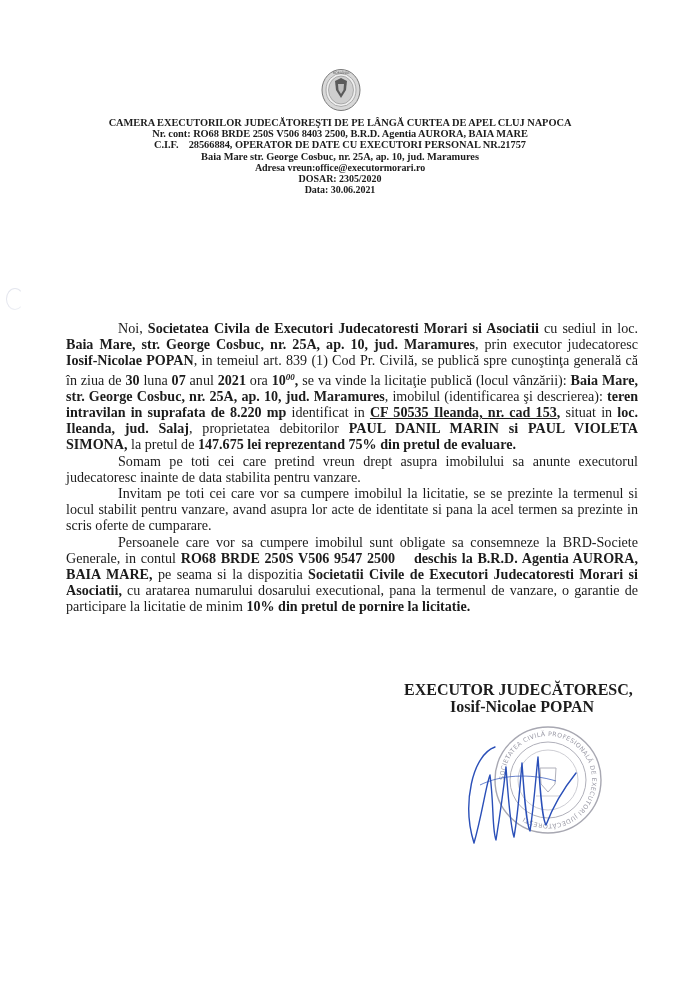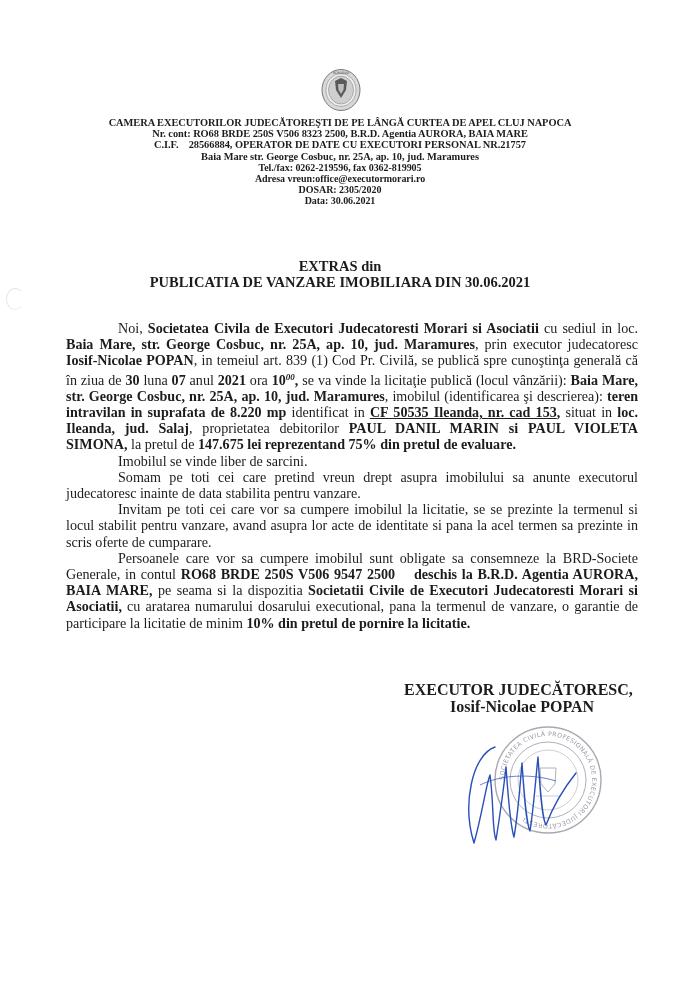--- a/index.html
+++ b/index.html
@@ -38,37 +38,31 @@
     <ellipse cx="20" cy="22" rx="19" ry="20.5" fill="#d8d8d8" stroke="#7a7a7a" stroke-width="1"></ellipse>
     <ellipse cx="20" cy="22" rx="15" ry="16.5" fill="#efefef" stroke="#9a9a9a" stroke-width="0.8"></ellipse>
     <ellipse cx="20" cy="22" rx="12.5" ry="14" fill="#cfcfcf" stroke="#8a8a8a" stroke-width="0.6"></ellipse>
     <path d="M14 13 L20 10 L26 13 L25 22 L20 30 L15 22 Z" fill="#5a5a5a"></path>
     <path d="M17 16 L23 16 L22.5 22 L20 26 L17.5 22 Z" fill="#bdbdbd"></path>
     <text x="20" y="5.5" font-size="3.5" text-anchor="middle" fill="#555" font-family="DejaVu Sans, sans-serif">ROMÂNIA</text>
   </svg>
 
   <div class="header">
     <div class="line">CAMERA EXECUTORILOR JUDECĂTOREŞTI DE PE LÂNGĂ CURTEA DE APEL CLUJ NAPOCA</div>
-    <div class="line">Nr. cont: RO68 BRDE 250S V506 8323 2500, B.R.D. Agentia AURORA, BAIA MARE</div>
+    <div class="line">Nr. cont: RO68 BRDE 250S V506 8403 2500, B.R.D. Agentia AURORA, BAIA MARE</div>
     <div class="line" style="white-space:pre;">C.I.F.    28566884, OPERATOR DE DATE CU EXECUTORI PERSONAL NR.21757</div>
     <div class="line">Baia Mare str. George Cosbuc, nr. 25A, ap. 10, jud. Maramures</div>
-    <div class="line small">Tel./fax: 0262-219596, fax 0362-819905</div>
     <div class="line small">Adresa vreun:office@executormorari.ro</div>
     <div class="line small">DOSAR: 2305/2020</div>
     <div class="line small">Data: 30.06.2021</div>
   </div>
 
-  <div class="title">
-    <div>EXTRAS din</div>
-    <div>PUBLICATIA DE VANZARE IMOBILIARA DIN 30.06.2021</div>
-  </div>
 
   <div class="body-text">
     <p><span>Noi, </span><b>Societatea Civila de Executori Judecatoresti Morari si Asociatii</b><span> cu sediul in loc. </span><b>Baia Mare, str. George Cosbuc, nr. 25A, ap. 10, jud. Maramures</b><span>, prin executor judecatoresc </span><b>Iosif-Nicolae POPAN</b><span>, in temeiul art. 839 (1) Cod Pr. Civilă, se publică spre cunoştinţa generală că în ziua de </span><b>30</b><span> luna </span><b>07</b><span> anul </span><b>2021</b><span> ora </span><b>10</b><span class="sup">00</span><b>,</b><span> se va vinde la licitaţie publică (locul vânzării): </span><b>Baia Mare, str. George Cosbuc, nr. 25A, ap. 10, jud. Maramures</b><span>, imobilul (identificarea şi descrierea): </span><b>teren intravilan in suprafata de 8.220 mp</b><span> identificat in </span><u><b>CF 50535 Ileanda, nr. cad 153</b></u><b>,</b><span> situat in </span><b>loc. Ileanda, jud. Salaj</b><span>, proprietatea debitorilor </span><b>PAUL DANIL MARIN si PAUL VIOLETA SIMONA,</b><span> la pretul de </span><b>147.675 lei reprezentand 75% din pretul de evaluare.</b></p>
-    <p>Imobilul se vinde liber de sarcini.</p>
     <p>Somam pe toti cei care pretind vreun drept asupra imobilului sa anunte executorul judecatoresc inainte de data stabilita pentru vanzare.</p>
     <p>Invitam pe toti cei care vor sa cumpere imobilul la licitatie, se se prezinte la termenul si locul stabilit pentru vanzare, avand asupra lor acte de identitate si pana la acel termen sa prezinte in scris oferte de cumparare.</p>
     <p><span>Persoanele care vor sa cumpere imobilul sunt obligate sa consemneze la BRD-Societe Generale, in contul </span><b>RO68 BRDE 250S V506 9547 2500</b><span style="white-space:pre;">    </span><b>deschis la B.R.D. Agentia AURORA, BAIA MARE,</b><span> pe seama si la dispozitia </span><b>Societatii Civile de Executori Judecatoresti Morari si Asociatii,</b><span> cu aratarea numarului dosarului executional, pana la termenul de vanzare, o garantie de participare la licitatie de minim </span><b>10% din pretul de pornire la licitatie.</b></p>
   </div>
 
   <div class="sig-block">
     <div>EXECUTOR JUDECĂTORESC,</div>
     <div class="name">Iosif-Nicolae POPAN</div>
   </div>
 

